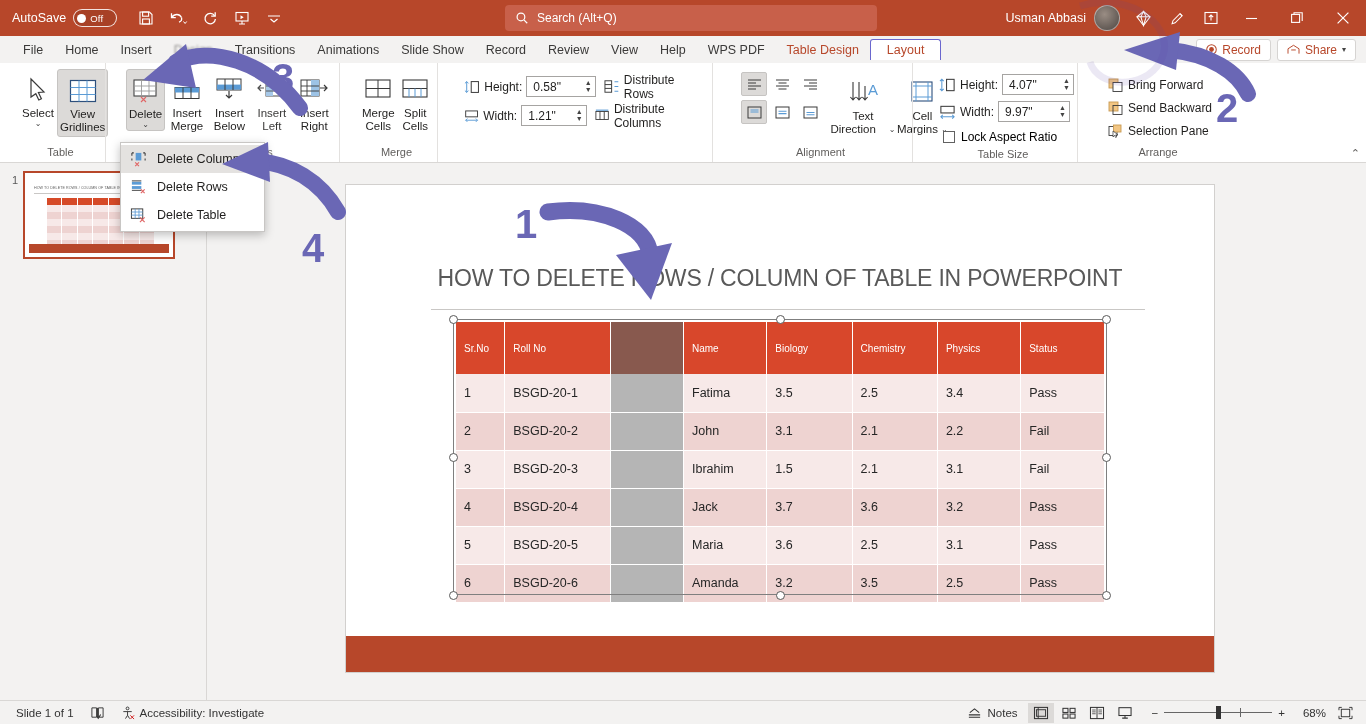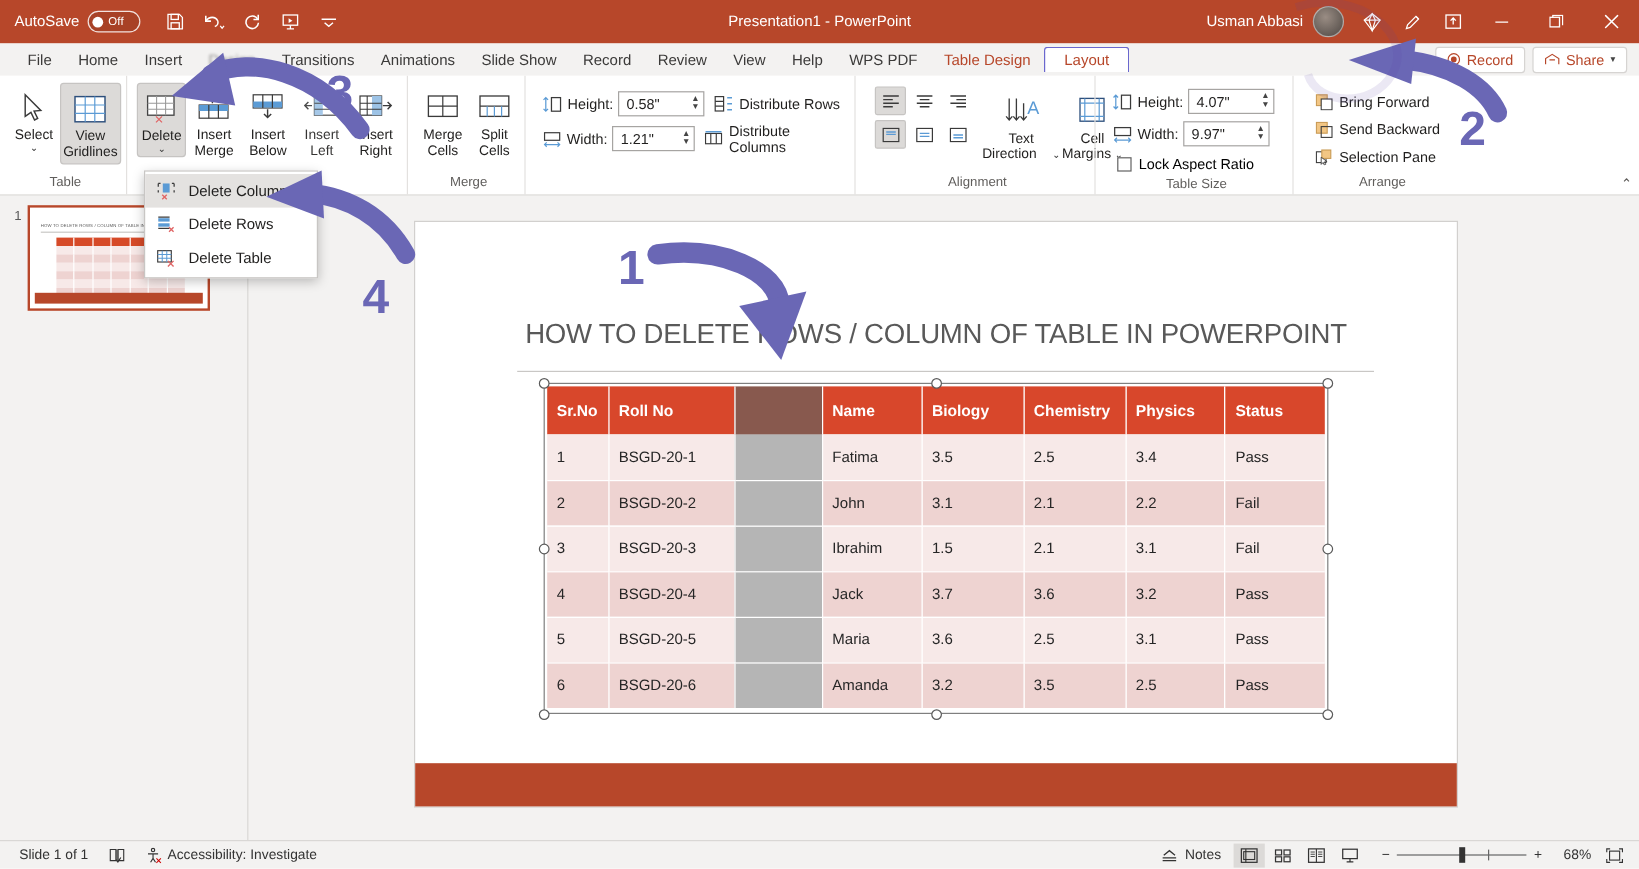--- a/index.html
+++ b/index.html
@@ -64,21 +64,21 @@
   .pillbtn {
     display:flex; align-items:center; gap:5px; font-size:12px; color:#b7472a;
     border:1px solid #d6d4d2; background:#fff; border-radius:3px; padding:3px 9px;
   }
 
   
   #ribbon {
     height:100px; background:#ffffff; border-bottom:1px solid #d9d7d5;
     display:flex; align-items:stretch; position:relative; z-index:3;
   }
-  .rgroup { display:flex; flex-direction:column; position:relative; padding:3px 4px 0 8px; }
+  .rgroup { display:flex; flex-direction:column; position:relative; padding:3px 4px 0 20px; }
   .rgroup + .rgroup { border-left:1px solid #e3e1df; }
   .rgroup .body { flex:1; display:flex; align-items:flex-start; gap:1px; padding-top:3px; }
   .rgroup .glabel {
     text-align:center; font-size:11px; color:#605e5c; padding-bottom:3px; height:16px;
   }
   .bigbtn {
     width:58px; display:flex; flex-direction:column; align-items:center;
     padding:4px 2px 2px; border-radius:3px; font-size:11.5px; color:#201f1e;
     line-height:13px; text-align:center;
   }
@@ -159,22 +159,22 @@
   #slideband { position:absolute; left:0; right:0; bottom:0; height:36px; background:#b7472a; }
 
   
   #tbl {
     position:absolute; left:110px; top:137px; width:648px;
     border-collapse:collapse; font-size:12.5px; color:#262626;
     font-family:"Liberation Sans", sans-serif;
   }
   #tbl th, #tbl td { padding:0 8px; height:38px; text-align:left; font-weight:normal; }
   #tbl thead th {
-    background:#d8472b; color:#fff; font-weight:bold; font-size:13px;
-    border-right:1px solid #fff; height:40px;
+    background:#d8472b; color:#fff; font-weight:normal; font-size:10px;
+    border-right:1px solid #fff; height:52px;
   }
   #tbl thead th:last-child { border-right:none; }
   #tbl tbody tr:nth-child(odd) td { background:#f7e9e8; }
   #tbl tbody tr:nth-child(even) td { background:#eed3d1; }
   #tbl tbody td { border-right:1px solid #fff; border-bottom:1px solid #fff; }
   #tbl tbody td:last-child { border-right:none; }
   #tbl .selcol { background:rgba(60,60,60,.38) !important; }
   #tbl thead th.selcol { background:rgba(130,80,68,.95) !important; }
   #tblframe {
     position:absolute; left:107px; top:134px; width:654px; height:276px;
@@ -247,20 +247,27 @@
     </span>
     <span class="qbtn">
       <svg width="14" height="10" viewBox="0 0 14 10">
           <path d="M1 3h12M3.5 6l3.5 3 3.5-3" fill="none" stroke="#fff" stroke-width="1.2"></path>
         </svg>
     </span>
   </div>
 
   <div class="tb-title">Presentation1  -  PowerPoint</div>
 
+  <div class="searchbox">
+    <svg width="14" height="14" viewBox="0 0 16 16">
+        <circle cx="6.8" cy="6.8" r="4.4" fill="none" stroke="#fff" stroke-width="1.4"></circle>
+        <path d="M10.2 10.2L14 14" stroke="#fff" stroke-width="1.4"></path>
+      </svg>
+    <span>Search (Alt+Q)</span>
+  </div>
 
   <div class="tb-right">
     <span class="user">
       <span>Usman Abbasi</span>
       <span class="avatar"></span>
     </span>
     <span class="wbtn">
       <svg width="17" height="17" viewBox="0 0 18 18">
           <path d="M9 1.6l7 5.6-7 9.2-7-9.2z" fill="none" stroke="#fff" stroke-width="1.1"></path>
           <path d="M2 7.2h14M9 1.6L6.2 7.2 9 16.4 11.8 7.2z" fill="none" stroke="#fff" stroke-width="1.1"></path>

